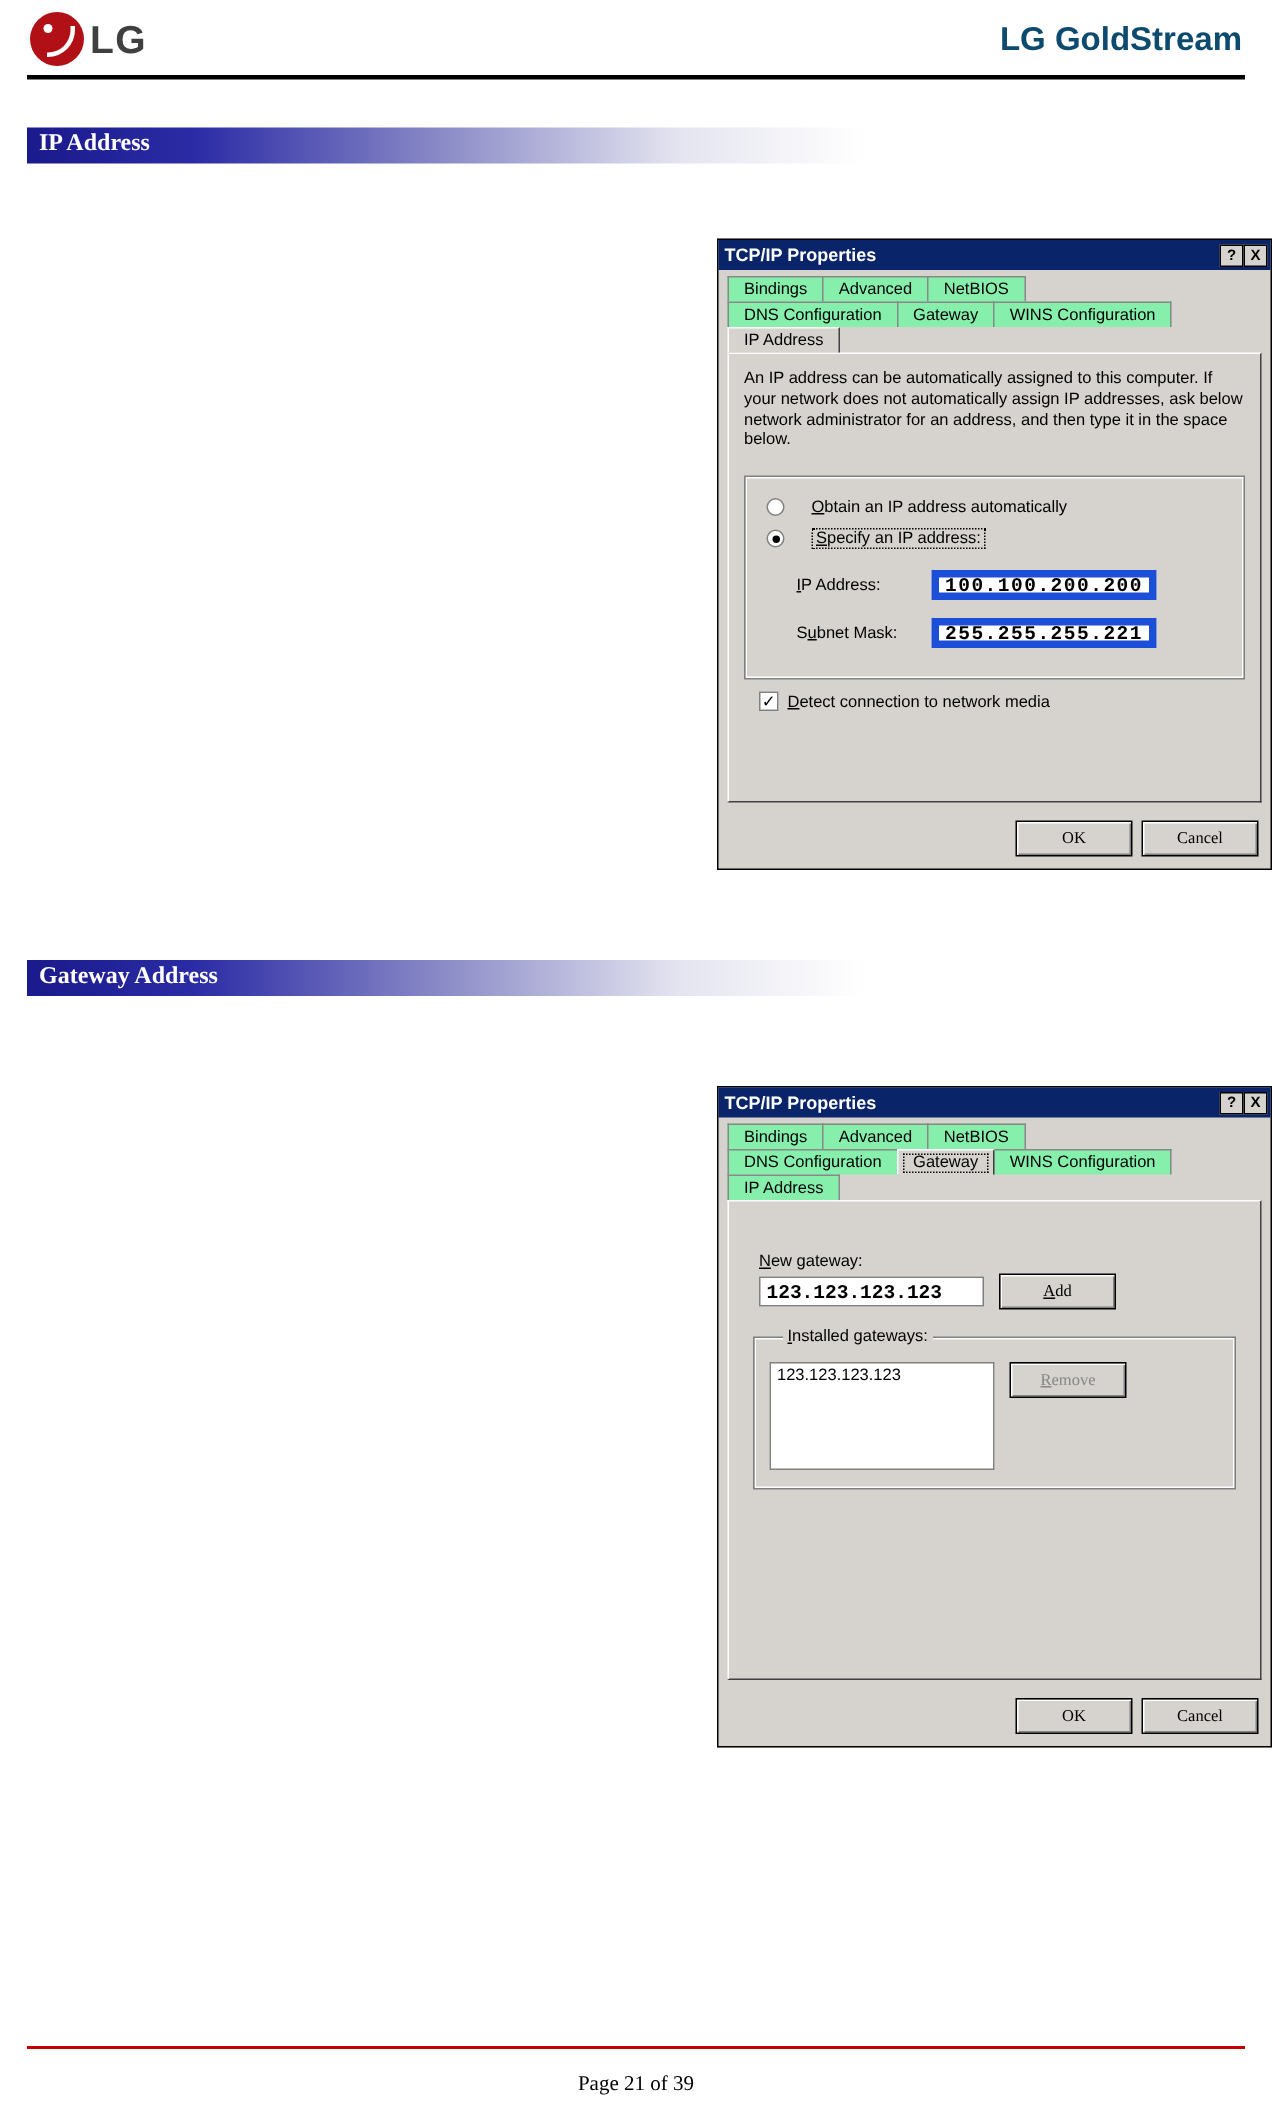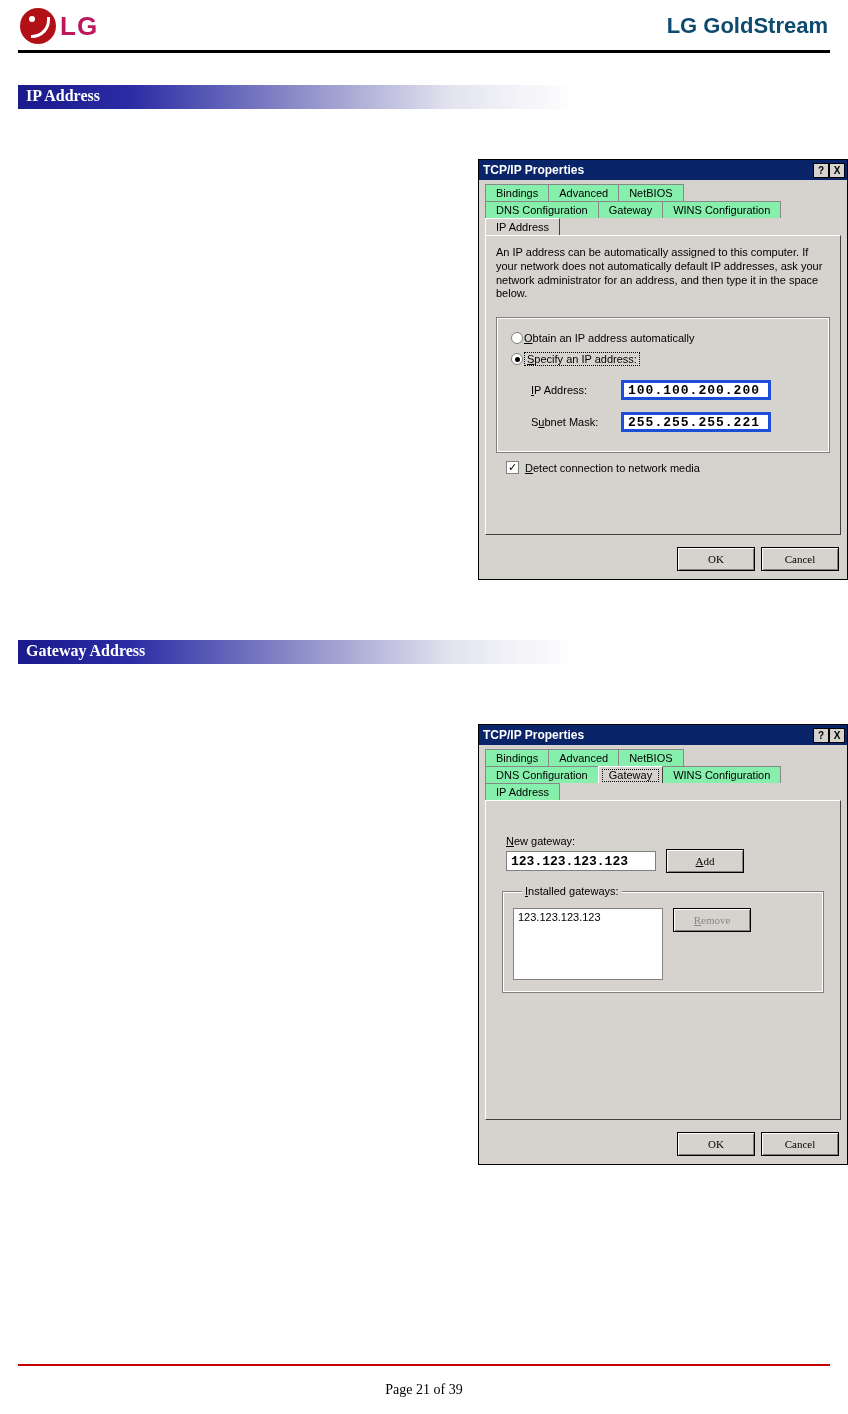--- a/index.html
+++ b/index.html
@@ -41,21 +41,21 @@
     width: 16px; height: 18px;
     border: 3px solid #fff;
     border-top: none;
     border-left: none;
     border-radius: 0 0 18px 0;
     bottom: 6px; right: 6px;
   }
   .logo-text {
     font-size: 26px;
     font-weight: bold;
-    color: #be185d;
+    color: #404040;
     letter-spacing: 1px;
   }
   .product-name {
     font-size: 22px;
     font-weight: bold;
     color: #0c4a6e;
   }
   .hr-top {
     margin: 2px 18px 0 18px;
     border: none;
@@ -150,21 +150,21 @@
     margin-bottom: 16px;
   }
   .groupbox {
     border: 1px solid #808080;
     box-shadow: 1px 1px 0 #fff inset, -1px -1px 0 #fff inset;
     padding: 10px 10px 10px 10px;
     position: relative;
     margin-bottom: 8px;
   }
   .radio-row {
-    display: flex; align-items: center; gap: 1px;
+    display: flex; align-items: center; gap: 18px;
     margin-bottom: 8px;
     font-size: 11px;
   }
   .radio {
     width: 12px; height: 12px;
     border: 1px solid #808080;
     border-radius: 50%;
     background: #fff;
     display: inline-flex; align-items: center; justify-content: center;
   }
@@ -179,21 +179,21 @@
     padding: 0 2px;
   }
   .inner-grid {
     display: grid;
     grid-template-columns: 90px 150px;
     row-gap: 12px;
     align-items: center;
     padding: 6px 0 4px 20px;
   }
   .ip-input {
-    border: 3px solid #1d4ed8;
+    border: 5px solid #1d4ed8;
     background: #fff;
     height: 20px;
     padding: 1px 4px;
     font-family: "Courier New", monospace;
     font-size: 13px;
     font-weight: bold;
     letter-spacing: 1px;
     display: flex; align-items: center;
   }
   .checkbox-row {
@@ -291,21 +291,21 @@
       <div class="tab">Advanced</div>
       <div class="tab">NetBIOS</div>
     </div>
     <div class="tabs" style="padding-top:0;">
       <div class="tab">DNS Configuration</div>
       <div class="tab">Gateway</div>
       <div class="tab">WINS Configuration</div>
       <div class="tab active">IP Address</div>
     </div>
     <div class="tab-panel">
-      <div class="desc-text">An IP address can be automatically assigned to this computer. If your network does not automatically default IP addresses, ask your network administrator for an address, and then type it in the space below.</div>
+      <div class="desc-text">An IP address can be automatically assigned to this computer. If your network does not automatically assign IP addresses, ask below network administrator for an address, and then type it in the space below.</div>
       <div class="groupbox" style="padding:14px 12px 16px 14px;">
         <div class="radio-row">
           <span class="radio"></span>
           <span><span class="u">O</span><span>btain an IP address automatically</span></span>
         </div>
         <div class="radio-row">
           <span class="radio checked"></span>
           <span class="dotted-sel"><span class="u">S</span>pecify an IP address:</span>
         </div>
         <div class="inner-grid">

